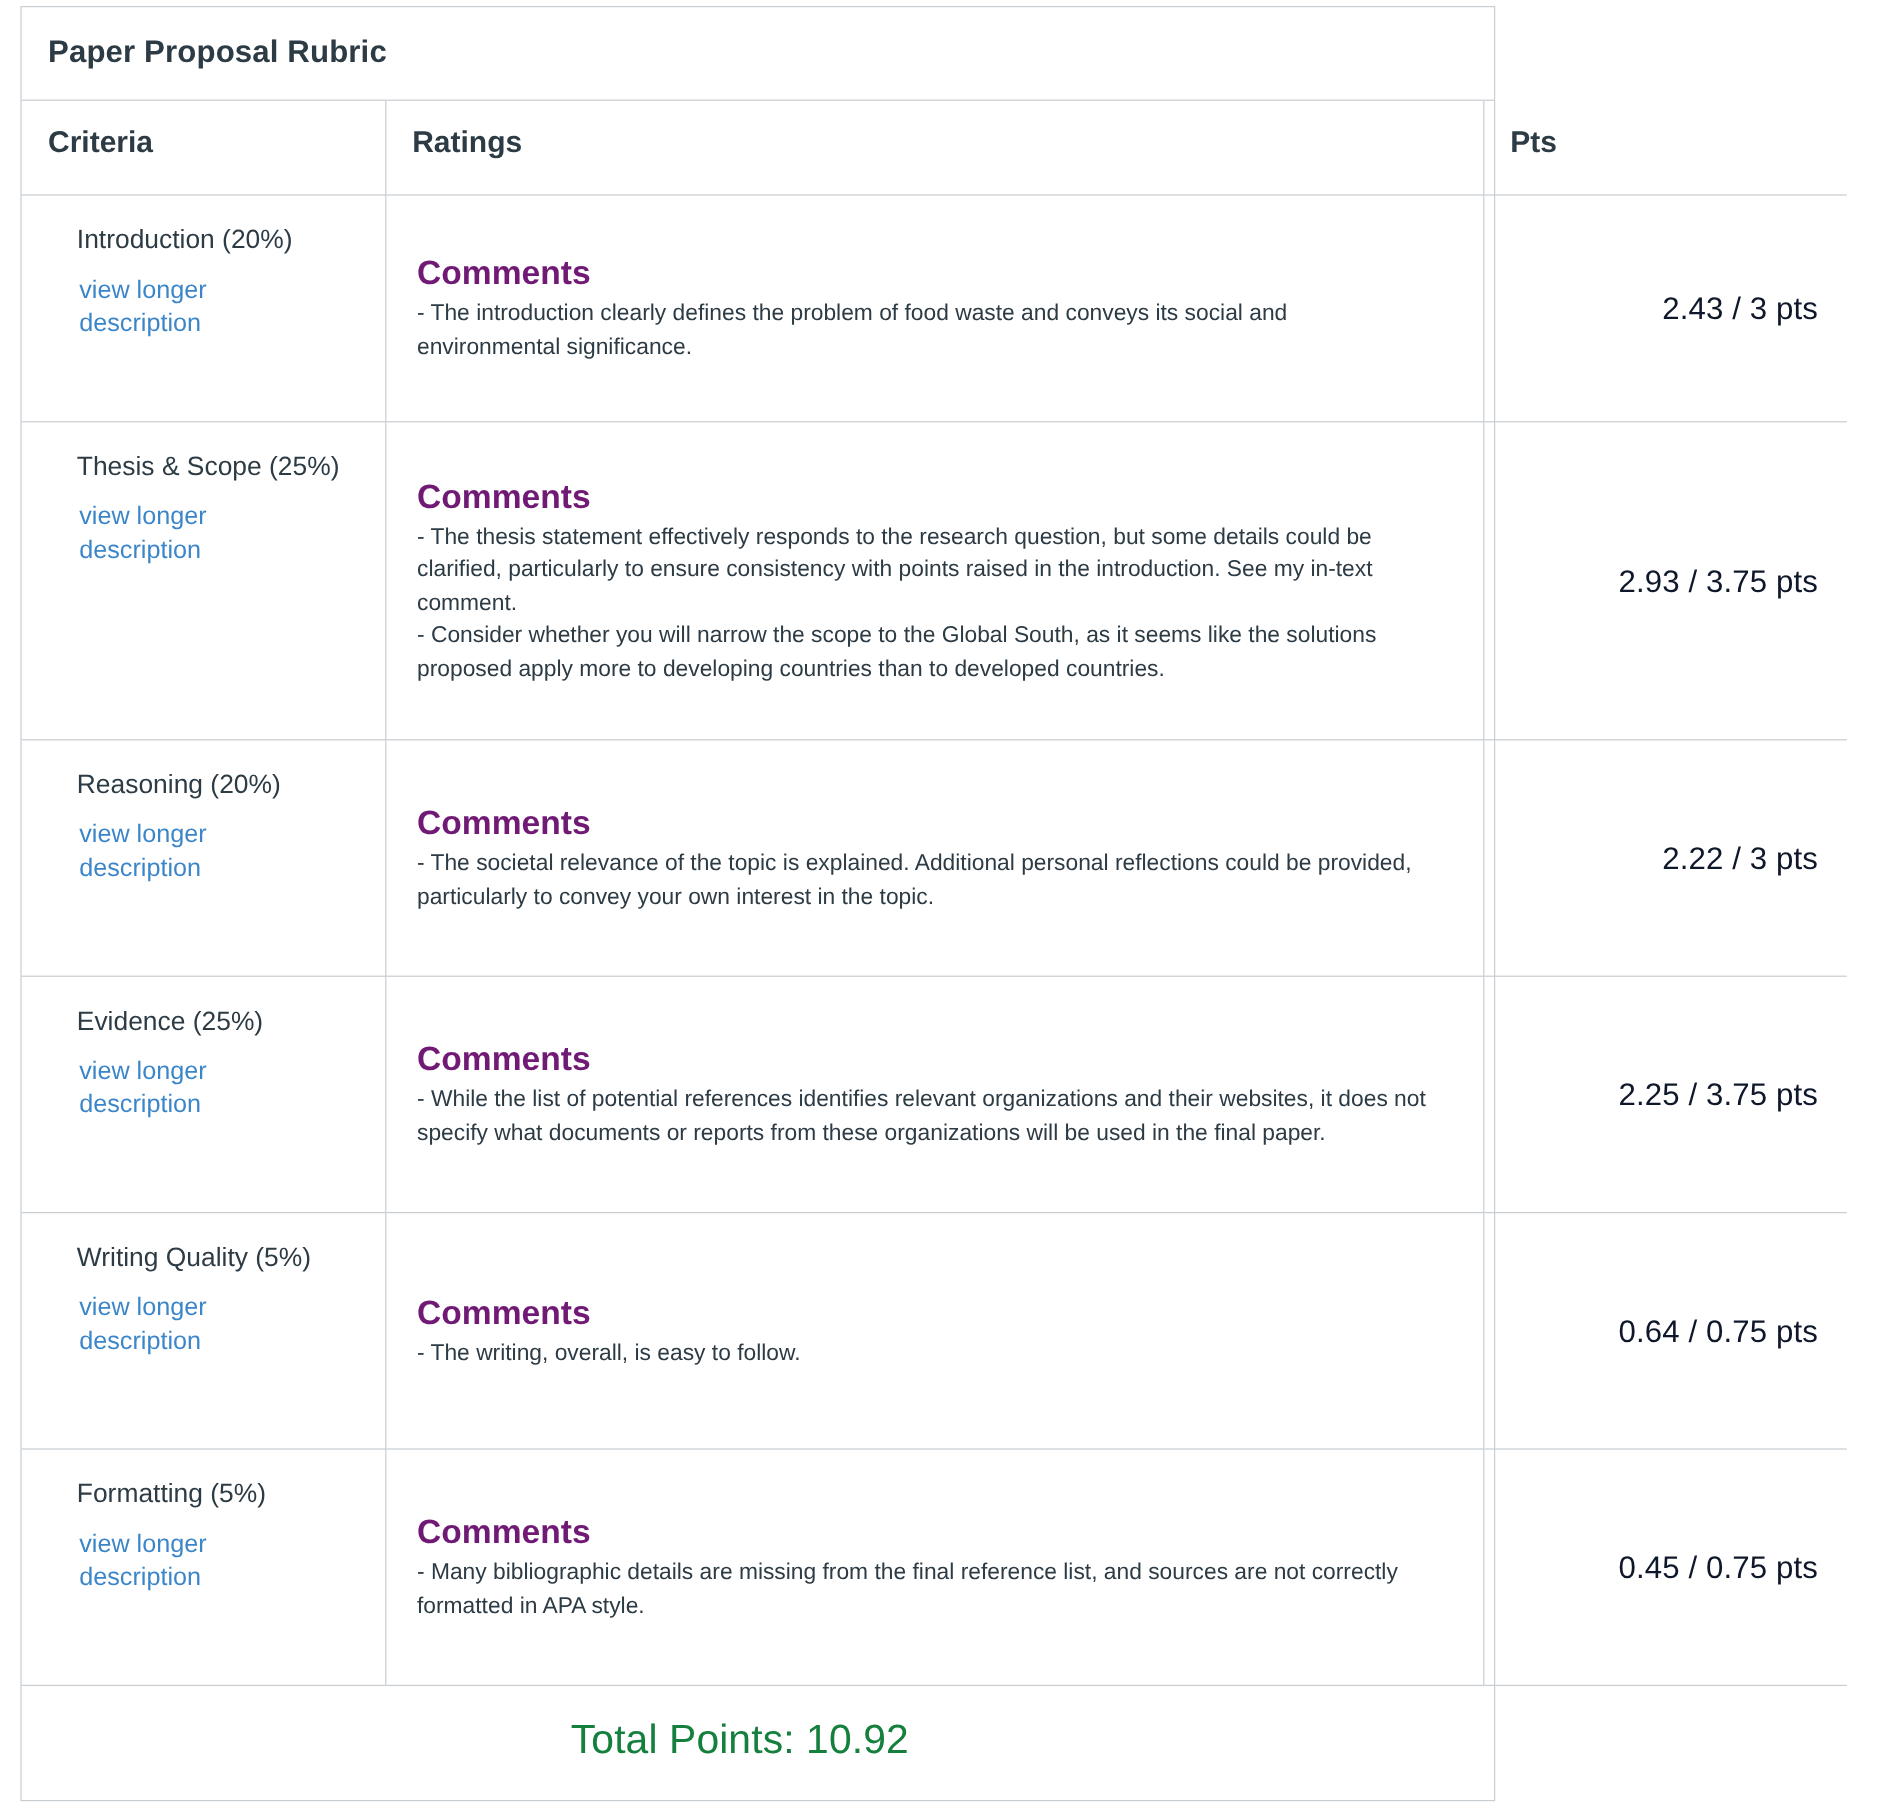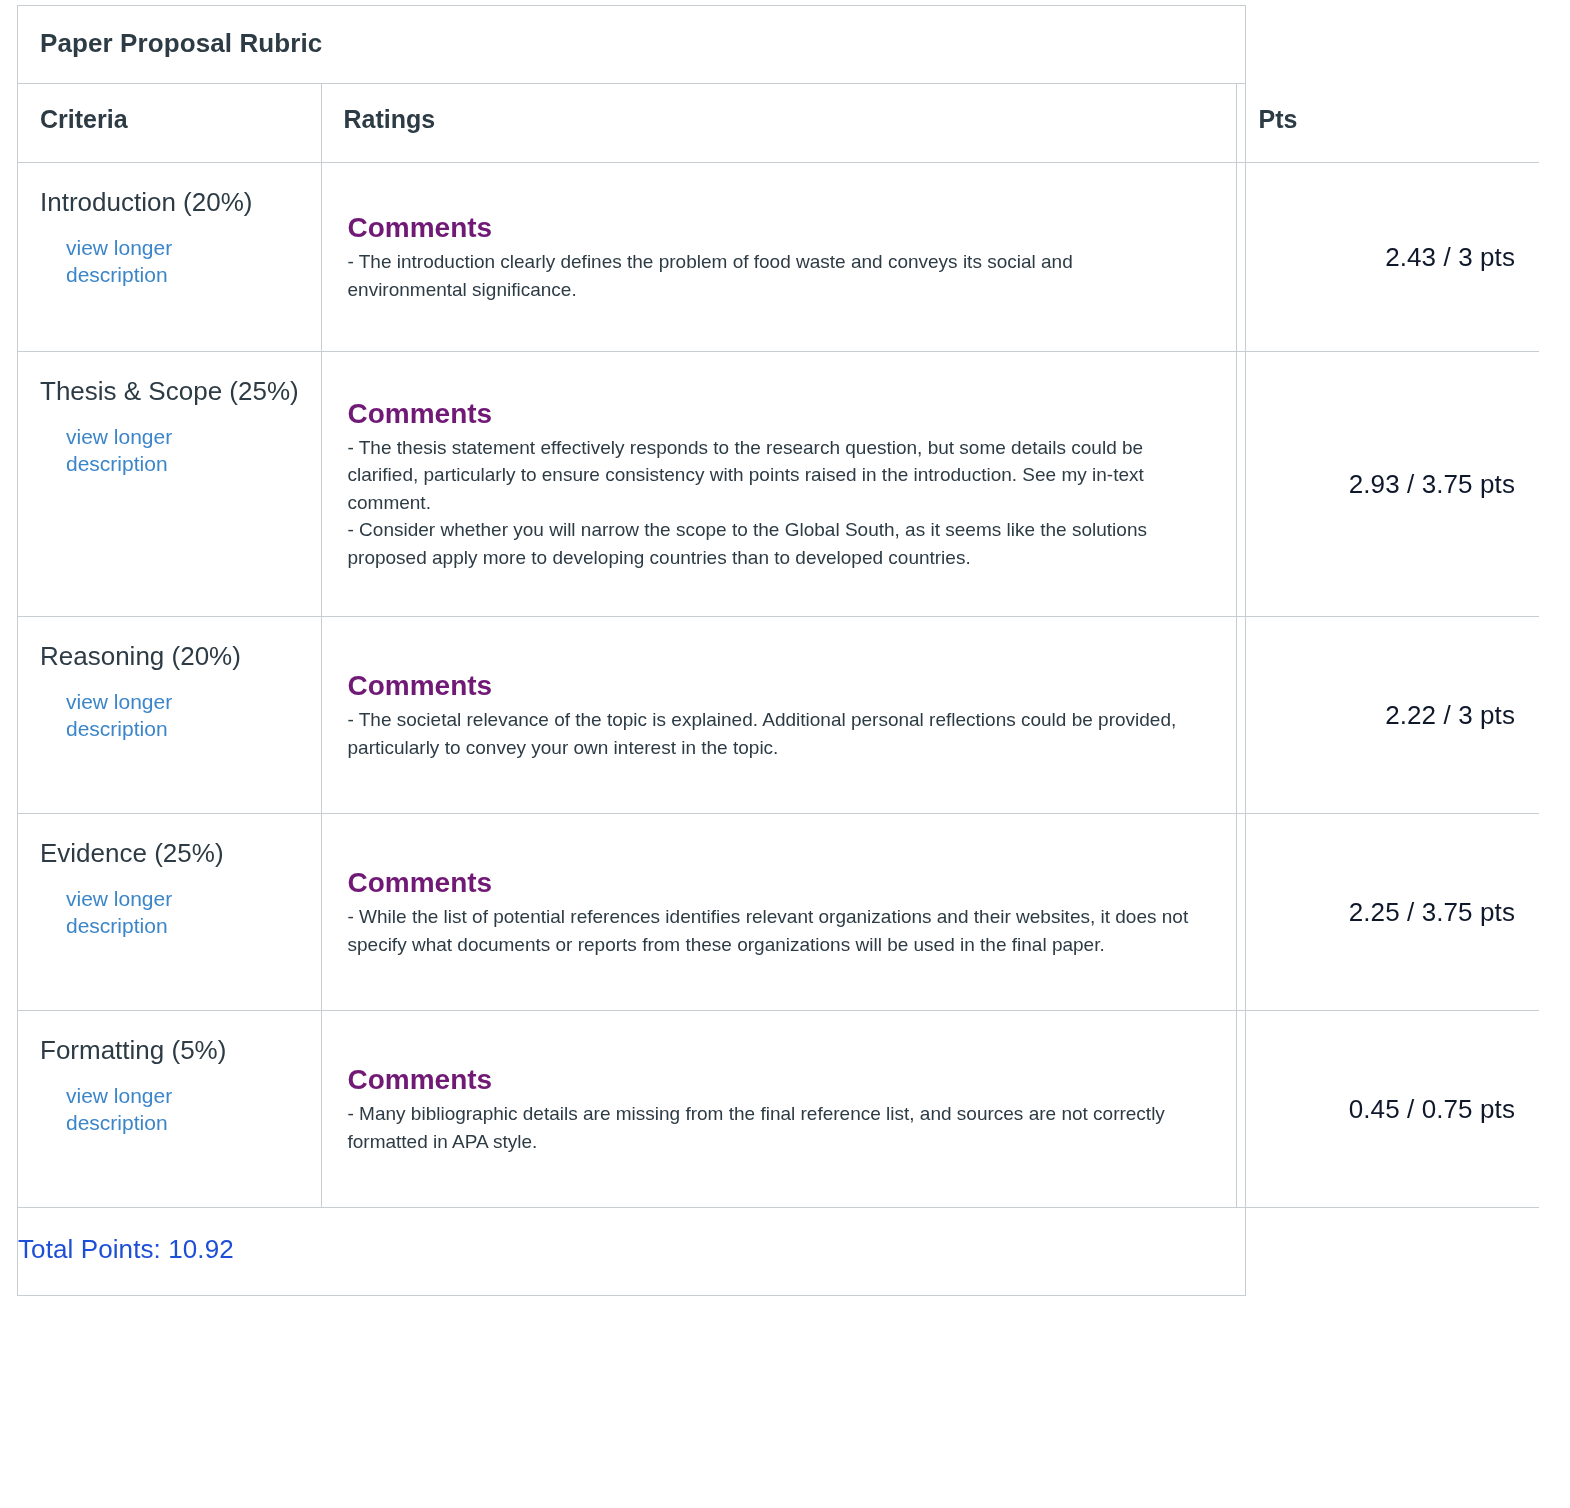--- a/index.html
+++ b/index.html
@@ -67,24 +67,25 @@
     border-right: 1px solid #C7CDD1;
     padding: 0;
   }
   td.cell.pts-cell { border-right: none; }
 
   
   .crit-inner {
     padding: 22px 20px 26px 22px;
   }
   .crit-name {
-    font-size: 26px;
+    font-size: 22px;
     line-height: 1.32;
     color: #2D3B45;
     font-weight: normal;
+    margin-left: 24px;
   }
   .crit-link {
     display: block;
     margin: 14px 0 0 26px;
     font-size: 21px;
     line-height: 1.32;
     color: #3B85C9;
     width: 140px;
     cursor: pointer;
     text-decoration: none;
@@ -131,23 +132,23 @@
   tr.r0 td { height: 188px; }
   tr.r1 td { height: 264px; }
   tr.r2 td { height: 196px; }
   tr.r3 td { height: 196px; }
   tr.r4 td { height: 196px; }
   tr.r5 td { height: 196px; }
 
   
   .total-row {
     padding: 26px 30px 30px 0;
-    text-align: left;
-    font-size: 26px;
-    color: #1d4ed8;
+    text-align: center;
+    font-size: 34px;
+    color: #15803d;
     letter-spacing: 0.1px;
   }
 </style>
 </head>
 <body>
 
 <div class="rubric-wrap">
 
   <div class="rubric-title-row">
     <div class="rubric-title">Paper Proposal Rubric</div>
@@ -234,20 +235,37 @@
           <div class="ratings-inner">
             <div class="comments-head">Comments</div>
             <div class="comments-body">- While the list of potential references identifies relevant organizations and their websites, it does not specify what documents or reports from these organizations will be used in the final paper.</div>
           </div>
         </td>
         <td class="cell pts-cell">
           <div class="pts-inner">2.25 / 3.75 pts</div>
         </td>
       </tr>
 
+      <tr class="r4">
+        <td class="cell">
+          <div class="crit-inner">
+            <div class="crit-name">Writing Quality (5%)</div>
+            <a class="crit-link">view longer description</a>
+          </div>
+        </td>
+        <td class="cell">
+          <div class="ratings-inner">
+            <div class="comments-head">Comments</div>
+            <div class="comments-body">- The writing, overall, is easy to follow.</div>
+          </div>
+        </td>
+        <td class="cell pts-cell">
+          <div class="pts-inner">0.64 / 0.75 pts</div>
+        </td>
+      </tr>
 
       <tr class="r5">
         <td class="cell">
           <div class="crit-inner">
             <div class="crit-name">Formatting (5%)</div>
             <a class="crit-link">view longer description</a>
           </div>
         </td>
         <td class="cell">
           <div class="ratings-inner">

